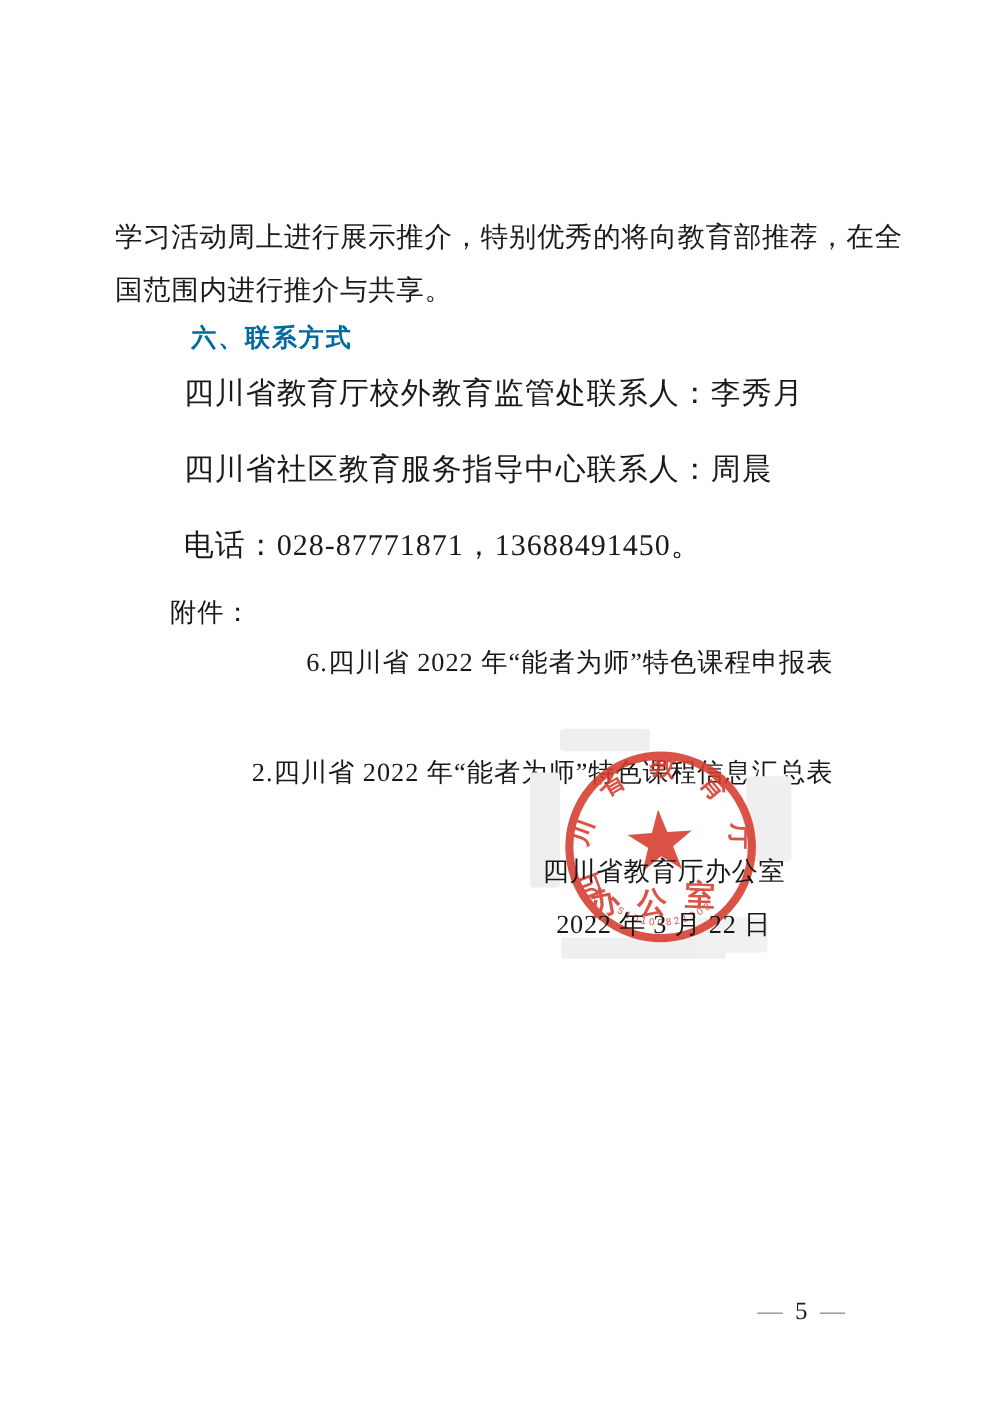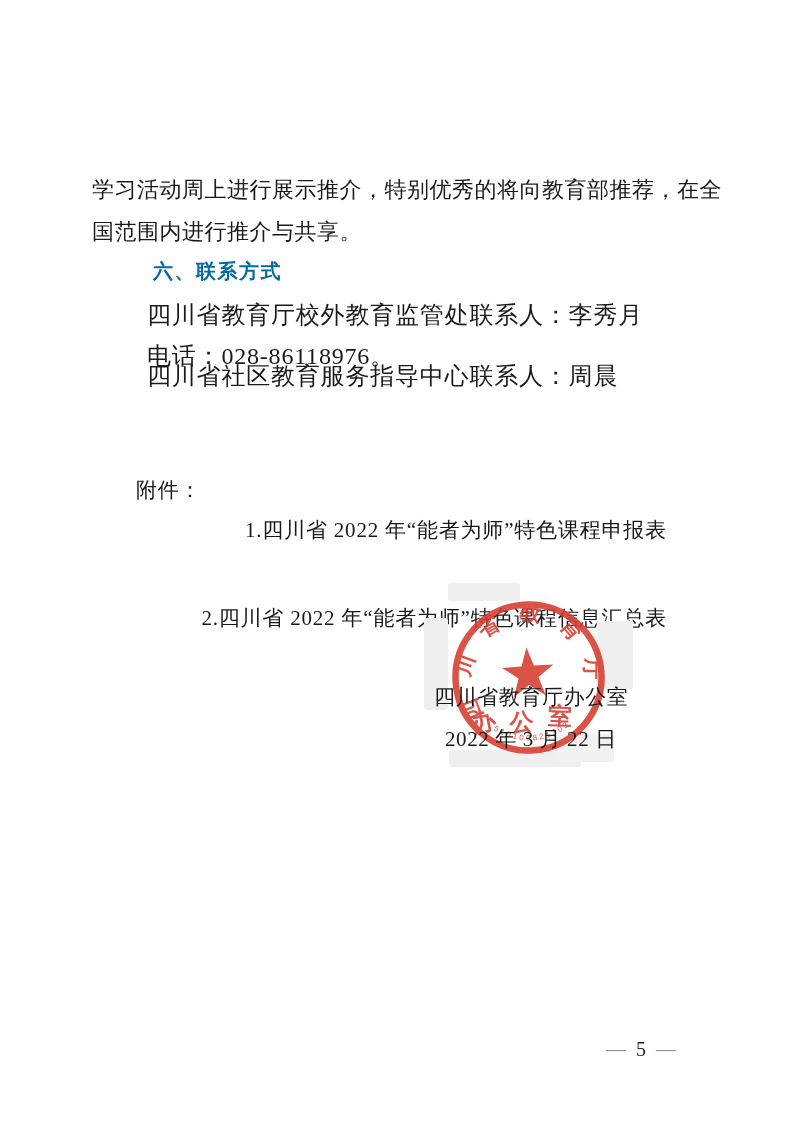--- a/index.html
+++ b/index.html
@@ -39,27 +39,27 @@
 <body>
 
 <div class="page">
 
   <div class="t body-line" id="line1">学习活动周上进行展示推介，特别优秀的将向教育部推荐，在全</div>
   <div class="t body-line" id="line2">国范围内进行推介与共享。</div>
 
   <div class="t heading" id="heading">六、联系方式</div>
 
   <div class="t contact-line" id="contact1">四川省教育厅校外教育监管处联系人：李秀月</div>
-  <div class="t contact-line" id="phone1">电话：028-86118976。</div>
   <div class="t contact-line" id="contact2">四川省社区教育服务指导中心联系人：周晨</div>
+  <div class="t contact-line" id="phone2">电话：028-87771871，13688491450。</div>
 
   <div class="t" id="attachments">
     <span class="att-label">附件：</span>
     <span class="att-items">
-      <div>1.四川省 2022 年“能者为师”特色课程申报表</div>
+      <div>6.四川省 2022 年“能者为师”特色课程申报表</div>
       <div>2.四川省 2022 年“能者为师”特色课程信息汇总表</div>
     </span>
   </div>
 
   <div class="artifact" id="art1"></div>
   <div class="artifact" id="art2"></div>
   <div class="artifact" id="art3"></div>
   <div class="artifact" id="art4"></div>
   <div class="artifact" id="art5"></div>
 

